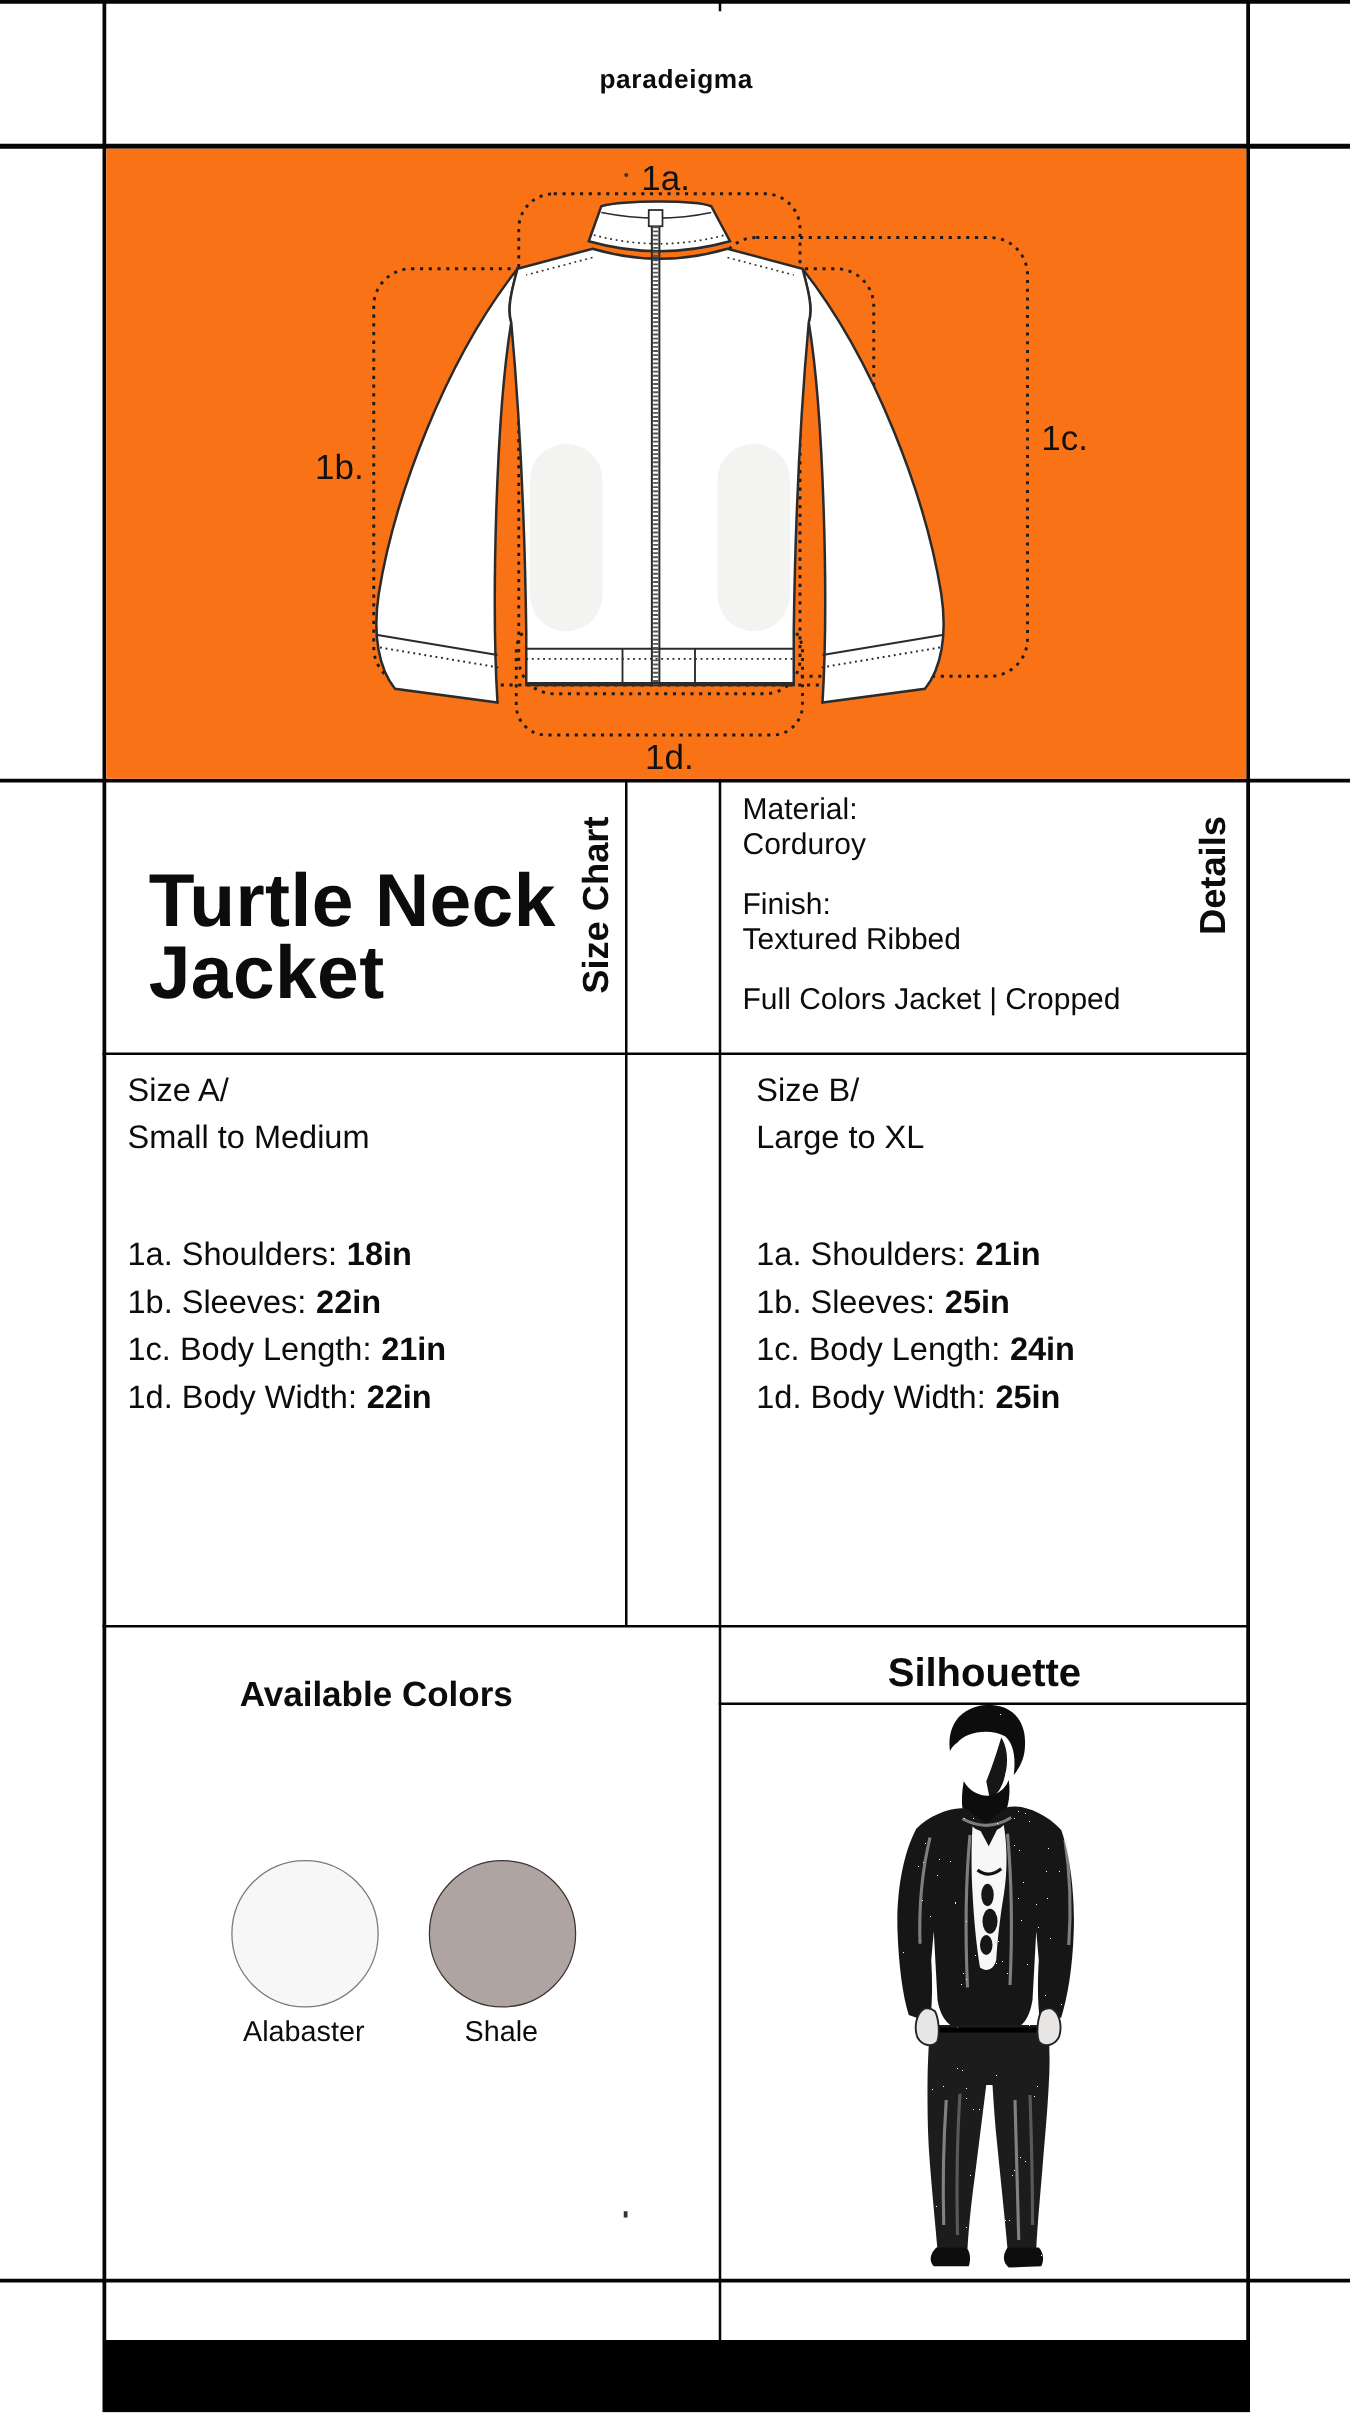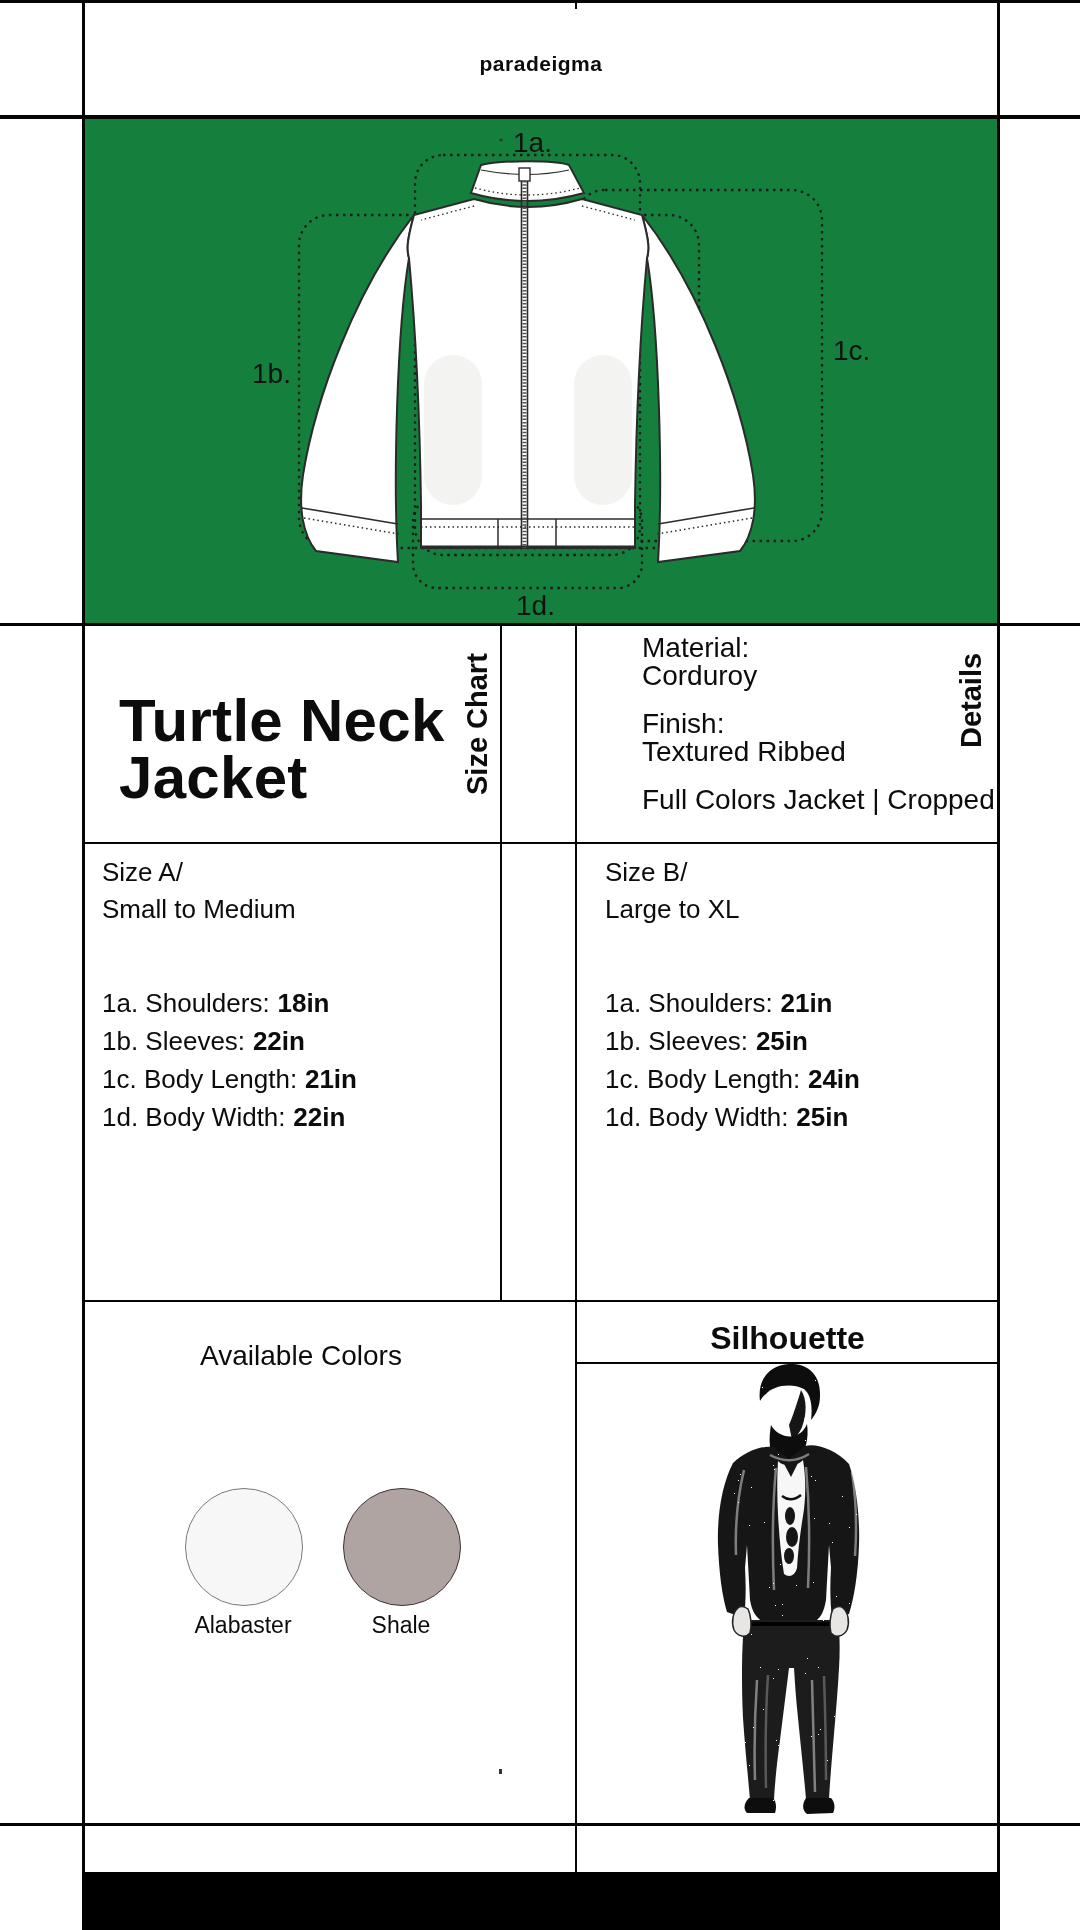--- a/index.html
+++ b/index.html
@@ -5,39 +5,39 @@
   html,body{margin:0;padding:0;background:#ffffff;}
   #canvas{
     position:relative;width:1080px;height:1930px;background:#ffffff;overflow:hidden;
     font-family:"Liberation Sans",sans-serif;color:#0c0c0c;
   }
   .hline,.vline{position:absolute;background:#050505;}
   
   .brand{position:absolute;left:85px;top:52px;width:912px;text-align:center;
          font-size:21px;font-weight:700;letter-spacing:.5px;}
   
-  .diagram-box{position:absolute;left:85px;top:119px;width:912px;height:504px;background:#15803d;}
+  .diagram-box{position:absolute;left:85px;top:119px;width:912px;height:504px;background:#f97316;}
   .diagram-box svg{position:absolute;left:0;top:0;}
   
   .product-title{position:absolute;left:119px;top:692px;font-size:60px;font-weight:700;
                  line-height:57px;white-space:pre-line;letter-spacing:.3px;}
   .vtext{position:absolute;white-space:nowrap;font-weight:700;transform-origin:left top;transform:rotate(-90deg);}
   .size-chart-label{left:461px;top:795px;font-size:29px;}
   .details-label{left:955px;top:748px;font-size:29px;}
-  .details-block{position:absolute;left:594px;top:634px;font-size:28px;line-height:28px;margin-left:48px;}
+  .details-block{position:absolute;left:594px;top:634px;font-size:24px;line-height:28px;}
   .details-block .group{margin-bottom:20px;}
   
   .size-cell{position:absolute;font-size:26px;line-height:37px;}
   .size-cell-a{left:102px;top:854px;width:380px;}
   .size-cell-b{left:605px;top:854px;width:380px;}
   .size-cell .meas{margin-top:56px;line-height:38px;}
   .meas-row b{margin-left:.30em;}
   
   .colors-title{position:absolute;left:83px;top:1340px;width:436px;text-align:center;
-                font-size:28px;font-weight:400;}
+                font-size:28px;font-weight:700;}
   .swatch{position:absolute;width:116px;height:116px;border-radius:50%;}
   .swatch-alabaster{left:185px;top:1488px;background:#f8f7f7;border:1px solid #7a7a7a;}
   .swatch-shale{left:343px;top:1488px;background:#b0a4a2;border:1px solid #3c3434;}
   .swatch-label{position:absolute;width:160px;text-align:center;font-size:23px;top:1612px;}
   .swatch-label-alabaster{left:163px;}
   .swatch-label-shale{left:321px;}
   .tiny-dot{position:absolute;background:#333;}
   
   .silhouette-title{position:absolute;left:576px;top:1320px;width:423px;text-align:center;
                     font-size:32px;font-weight:700;}

